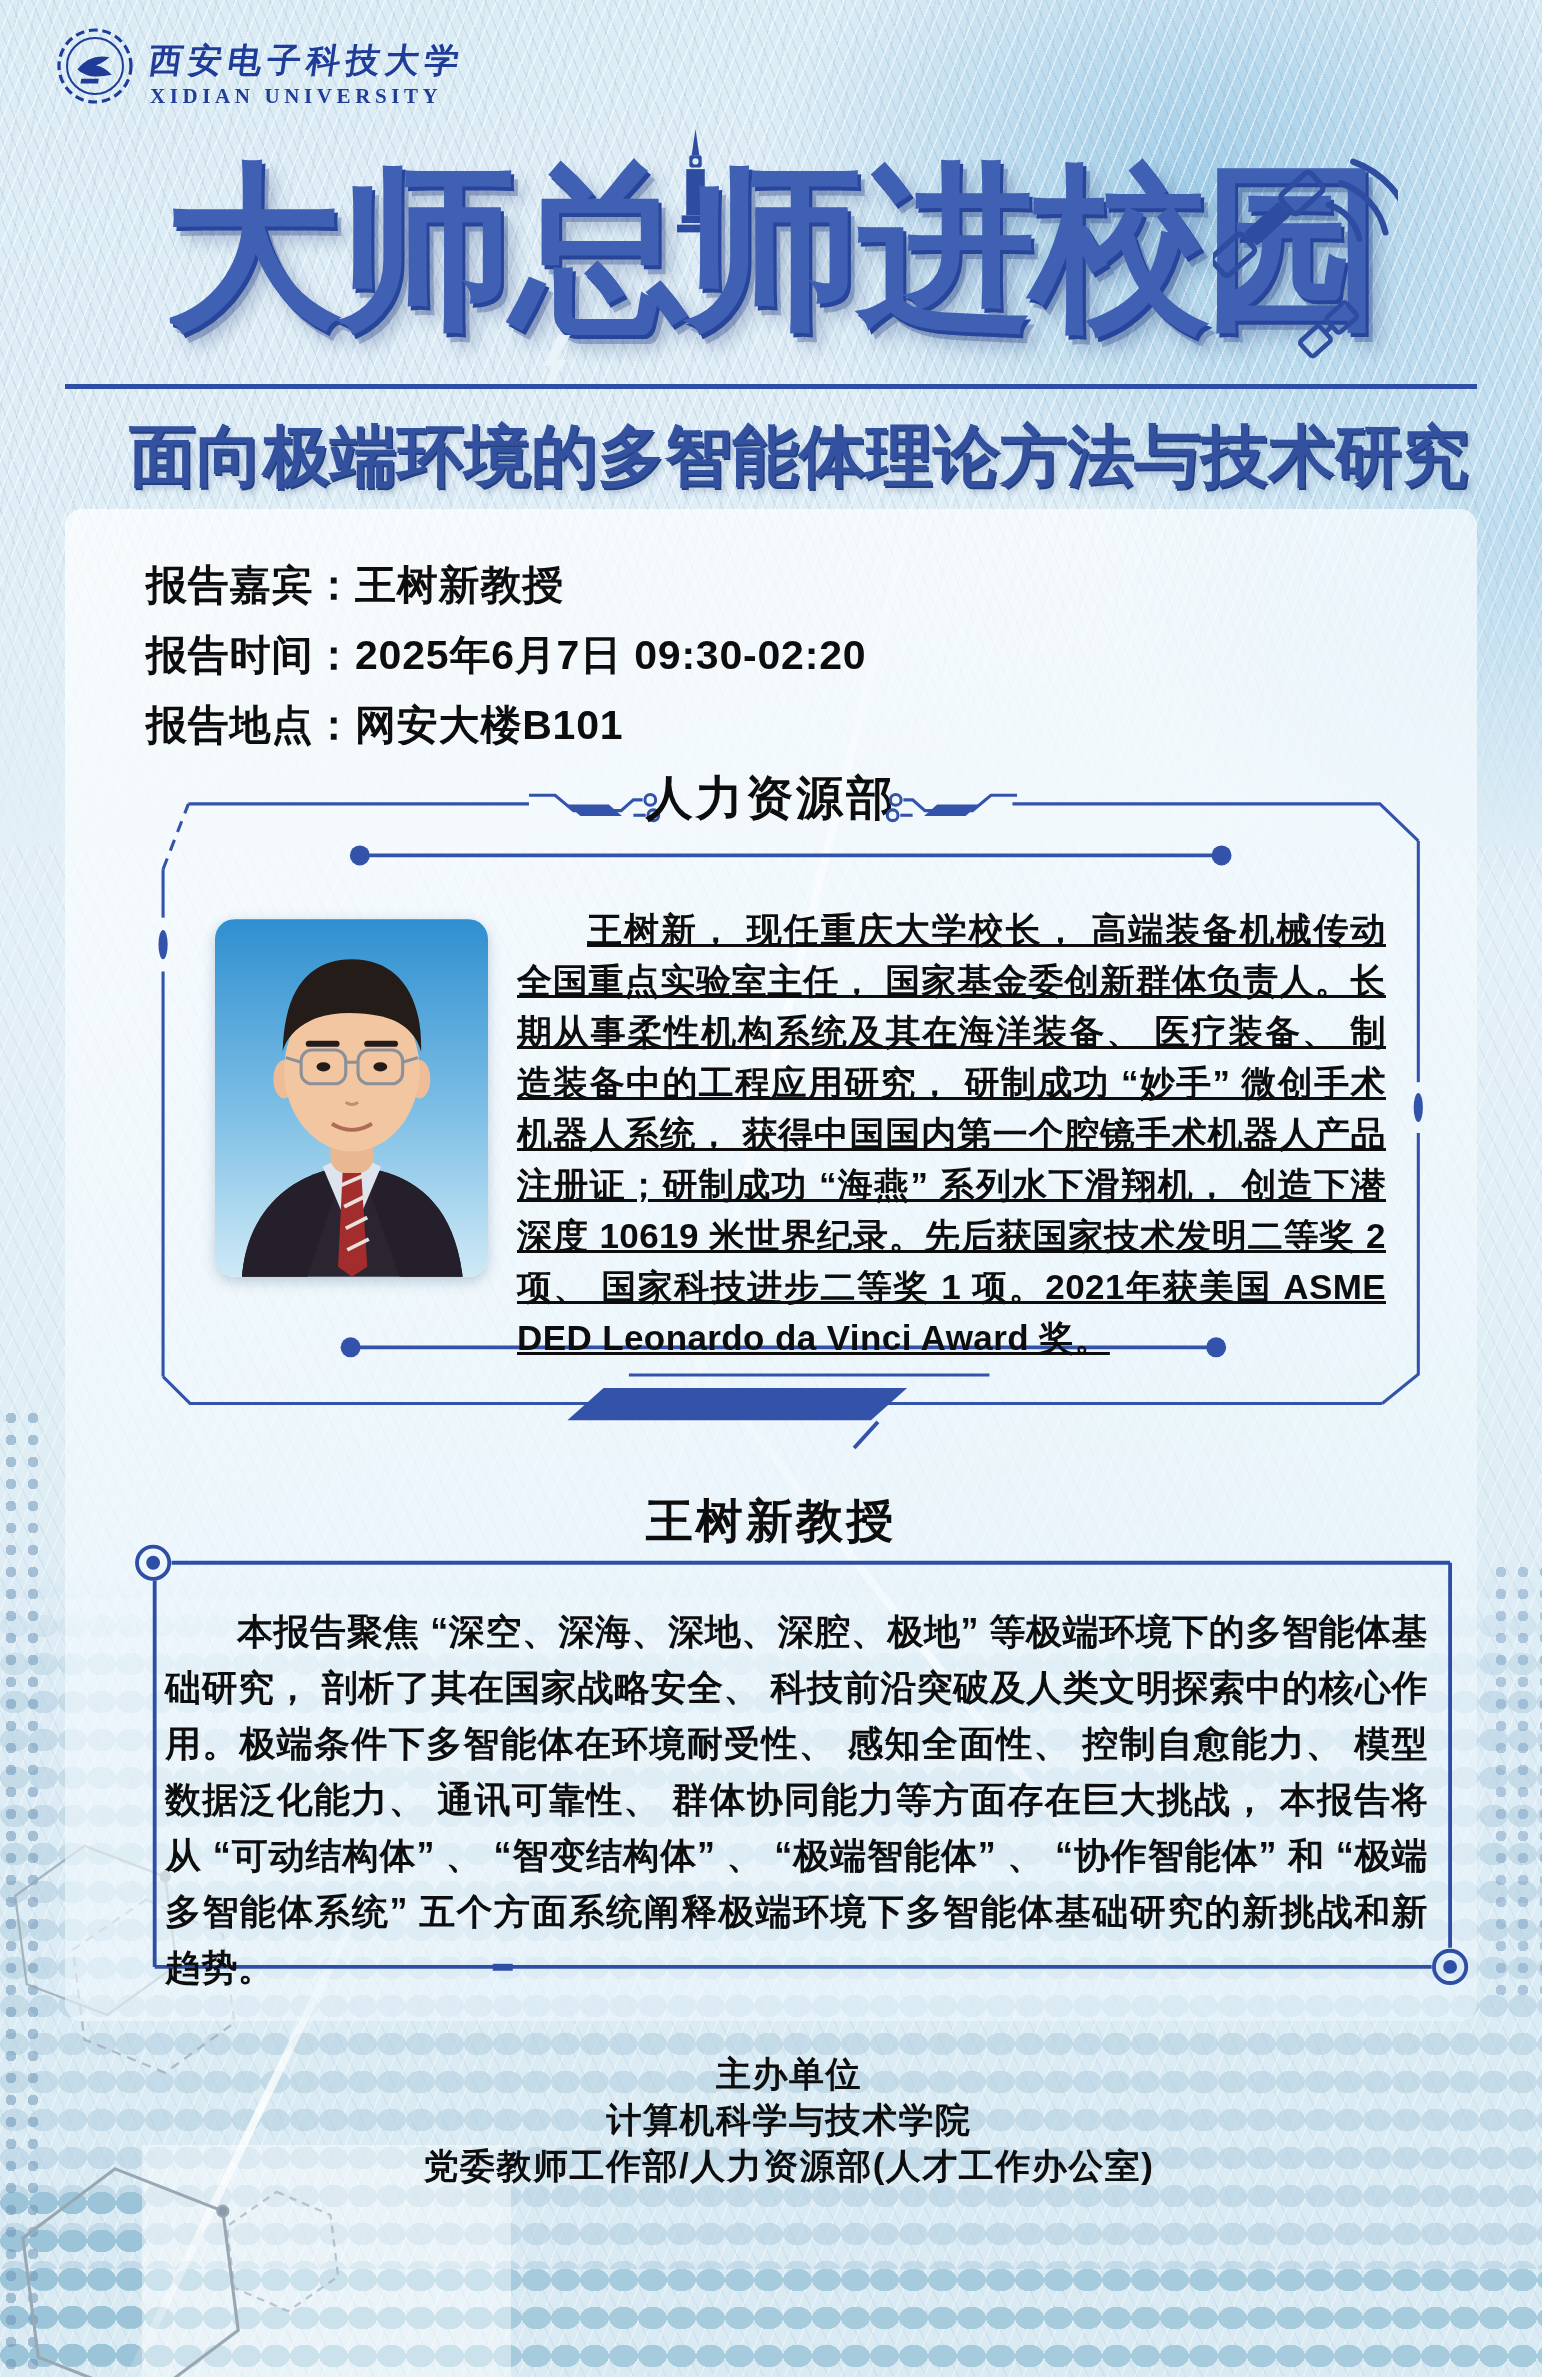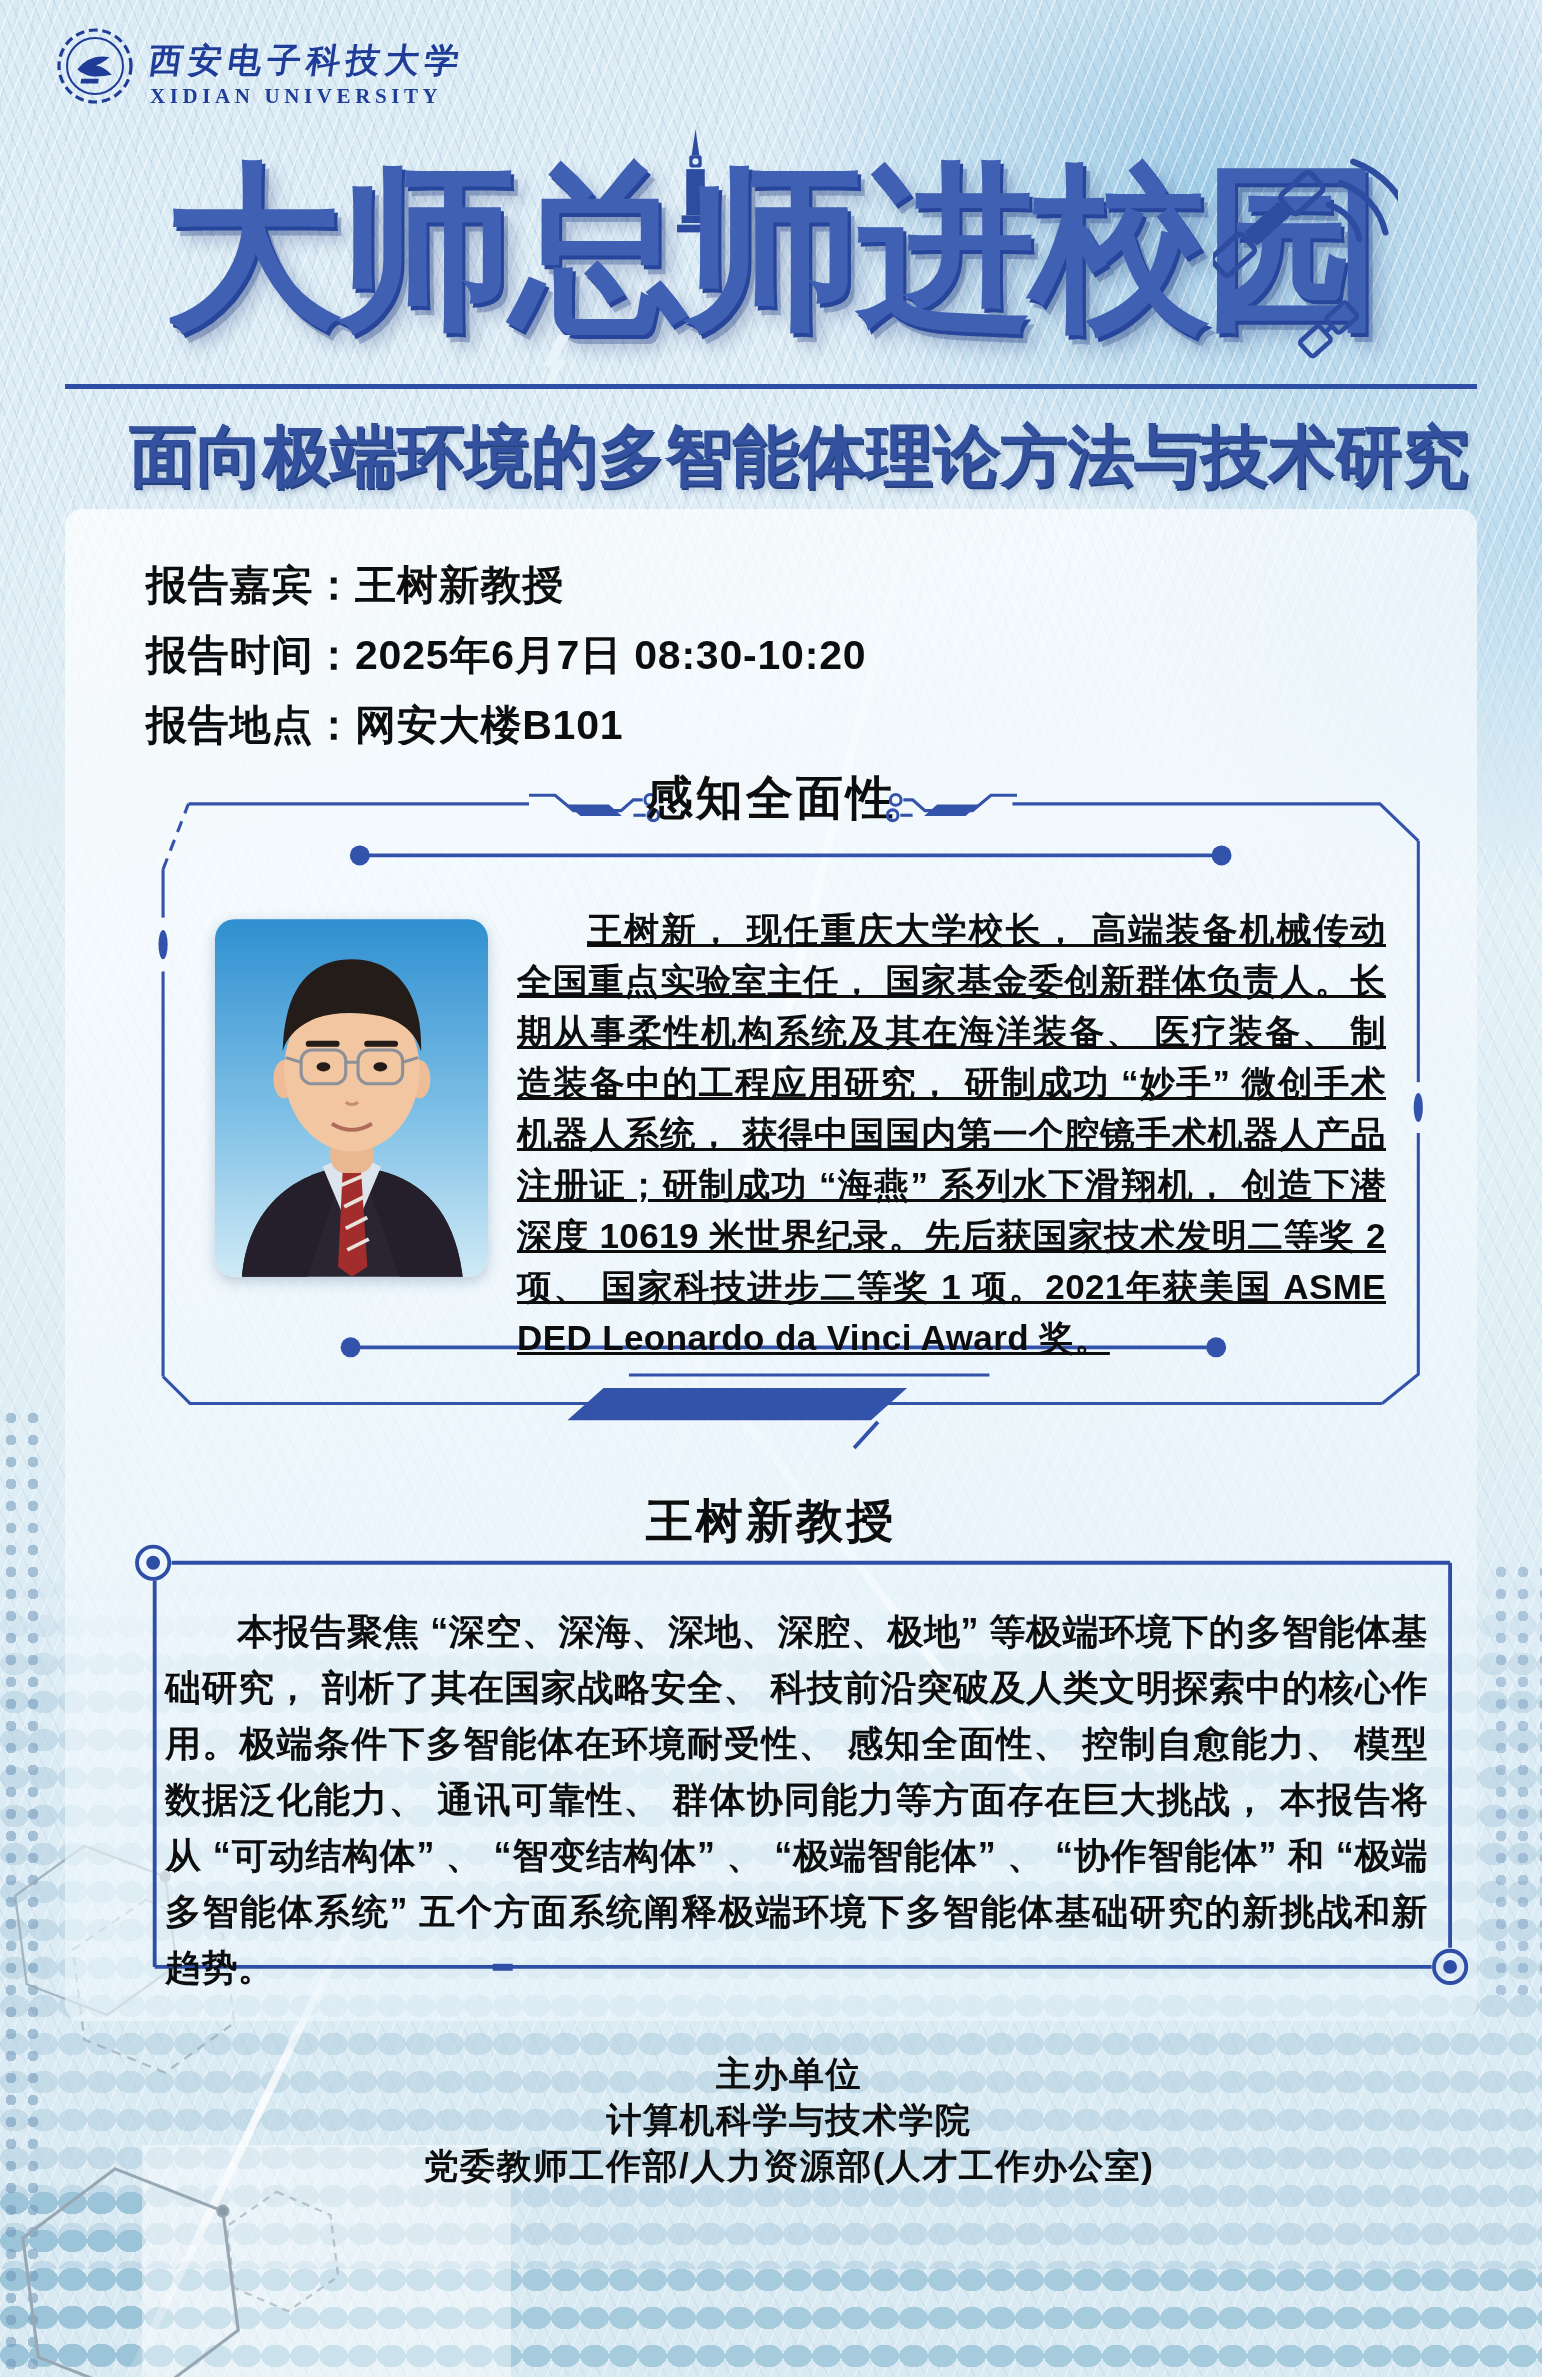--- a/index.html
+++ b/index.html
@@ -214,34 +214,34 @@
       <line x1="-6" y1="0" x2="6" y2="0" stroke="#2e4da0" stroke-width="6"></line>
     </g>
   </svg>
   <div class="rule"></div>
   <div class="subtitle">面向极端环境的多智能体理论方法与技术研究</div>
 
   <div class="panel"></div>
 
   <div class="info">
     <div class="info-row"><span>报告嘉宾：</span><span>王树新教授</span></div>
-    <div class="info-row"><span>报告时间：</span><span>2025年6月7日  08:30-10:20</span></div>
+    <div class="info-row"><span>报告时间：</span><span>2025年6月7日  09:30-02:20</span></div>
     <div class="info-row"><span>报告地点：</span><span>网安大楼B101</span></div>
   </div>
 
   <svg class="deco left" width="142" height="43" viewBox="0 0 185 56">
     <g stroke="#3353ab" stroke-width="4" fill="none">
       <path d="M0 16 H34 L58 36 H120 L136 22 H148"></path>
       <path d="M136 42 h16"></path>
     </g>
     <path d="M50 28 l17 15 h54 l-17 -15 z" fill="#3353ab"></path>
     <circle cx="158" cy="22" r="7" fill="none" stroke="#3353ab" stroke-width="4"></circle>
     <circle cx="162" cy="42" r="7" fill="none" stroke="#3353ab" stroke-width="4"></circle>
   </svg>
-  <div class="sec-heading guest-heading">感知全面性</div>
+  <div class="sec-heading guest-heading">人力资源部</div>
   <svg class="deco right" width="142" height="43" viewBox="0 0 185 56">
     <g stroke="#3353ab" stroke-width="4" fill="none">
       <path d="M0 16 H34 L58 36 H120 L136 22 H148"></path>
       <path d="M136 42 h16"></path>
     </g>
     <path d="M50 28 l17 15 h54 l-17 -15 z" fill="#3353ab"></path>
     <circle cx="158" cy="22" r="7" fill="none" stroke="#3353ab" stroke-width="4"></circle>
     <circle cx="162" cy="42" r="7" fill="none" stroke="#3353ab" stroke-width="4"></circle>
   </svg>
 

